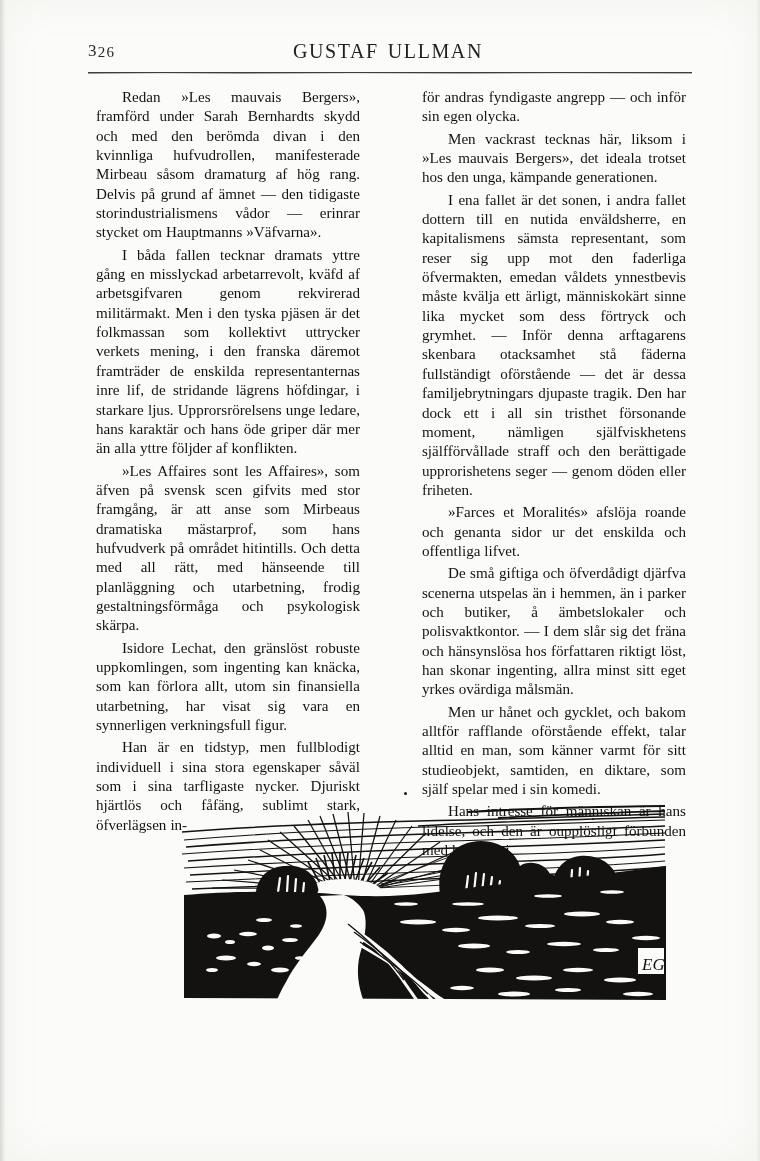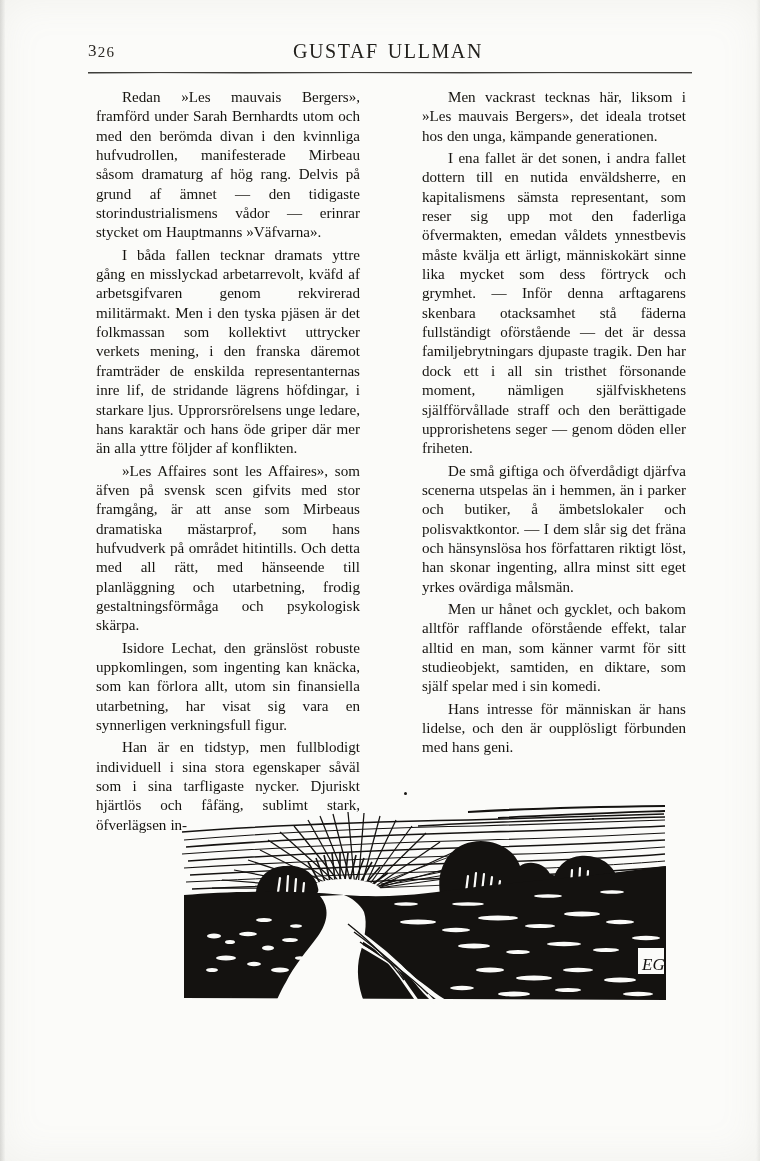--- a/index.html
+++ b/index.html
@@ -143,30 +143,32 @@
 
   <div class="running-head">
     <div class="head-title">GUSTAF<span class="gap"> </span>ULLMAN</div>
     <div class="folio">3<span class="lower">26</span></div>
   </div>
   <div class="head-rule"></div>
 
   <div class="columns">
 
     <div class="col col-left">
-      <p>Redan »Les mauvais Bergers», framförd under Sarah Bernhardts utom och med den berömda divan i den kvinnliga hufvudrollen, manifesterade Mirbeau såsom dramaturg af hög rang. Delvis på grund af ämnet — den tidigaste storindustrialismens vådor — erinrar stycket om Hauptmanns »Väfvarna».</p>
+      <p>Redan »Les mauvais Bergers», framförd under Sarah Bernhardts skydd och med den berömda divan i den kvinnliga hufvudrollen, manifesterade Mirbeau såsom dramaturg af hög rang. Delvis på grund af ämnet — den tidigaste storindustrialismens vådor — erinrar stycket om Hauptmanns »Väfvarna».</p>
       <p>I båda fallen tecknar dramats yttre gång en misslyckad arbetarrevolt, kväfd af arbetsgifvaren genom rekvirerad militärmakt. Men i den tyska pjäsen är det folkmassan som kollektivt uttrycker verkets mening, i den franska däremot framträder de enskilda representanternas inre lif, de stridande lägrens höfdingar, i starkare ljus. Upprorsrörelsens unge ledare, hans karaktär och hans öde griper där mer än alla yttre följder af konflikten.</p>
       <p>»Les Affaires sont les Affaires», som äfven på svensk scen gifvits med stor framgång, är att anse som Mirbeaus dramatiska mästarprof, som hans hufvudverk på området hitintills. Och detta med all rätt, med hänseende till planläggning och utarbetning, frodig gestaltningsförmåga och psykologisk skärpa.</p>
       <p>Isidore Lechat, den gränslöst robuste uppkomlingen, som ingenting kan knäcka, som kan förlora allt, utom sin finansiella utarbetning, har visat sig vara en synnerligen verkningsfull figur.</p>
       <p>Han är en tidstyp, men fullblodigt individuell i sina stora egenskaper såväl som i sina tarfligaste nycker. Djuriskt hjärtlös och fåfäng, sublimt stark, öfverlägsen in-</p>
     </div>
 
     <div class="col col-right">
+      <p class="cont">för andras fyndigaste angrepp — och inför sin egen olycka.</p>
       <p>Men vackrast tecknas här, liksom i »Les mauvais Bergers», det ideala trotset hos den unga, kämpande generationen.</p>
       <p>I ena fallet är det sonen, i andra fallet dottern till en nutida enväldsherre, en kapitalismens sämsta representant, som reser sig upp mot den faderliga öfvermakten, emedan våldets ynnestbevis måste kvälja ett ärligt, människokärt sinne lika mycket som dess förtryck och grymhet. — Inför denna arftagarens skenbara otacksamhet stå fäderna fullständigt oförstående — det är dessa familjebrytningars djupaste tragik. Den har dock ett i all sin tristhet försonande moment, nämligen själfviskhetens själfförvållade straff och den berättigade upprorishetens seger — genom döden eller friheten.</p>
+      <p>»Farces et Moralités» afslöja roande och genanta sidor ur det enskilda och offentliga lifvet.</p>
       <p>De små giftiga och öfverdådigt djärfva scenerna utspelas än i hemmen, än i parker och butiker, å ämbetslokaler och polisvaktkontor. — I dem slår sig det fräna och hänsynslösa hos författaren riktigt löst, han skonar ingenting, allra minst sitt eget yrkes ovärdiga målsmän.</p>
       <p>Men ur hånet och gycklet, och bakom alltför rafflande oförstående effekt, talar alltid en man, som känner varmt för sitt studieobjekt, samtiden, en diktare, som själf spelar med i sin komedi.</p>
       <p>Hans intresse för människan är hans lidelse, och den är oupplösligt förbunden med hans geni.</p>
     </div>
 
   </div>
 
   <div class="illustration">
     <svg width="500" height="205" viewBox="0 0 500 205" xmlns="http://www.w3.org/2000/svg">
       <defs>

